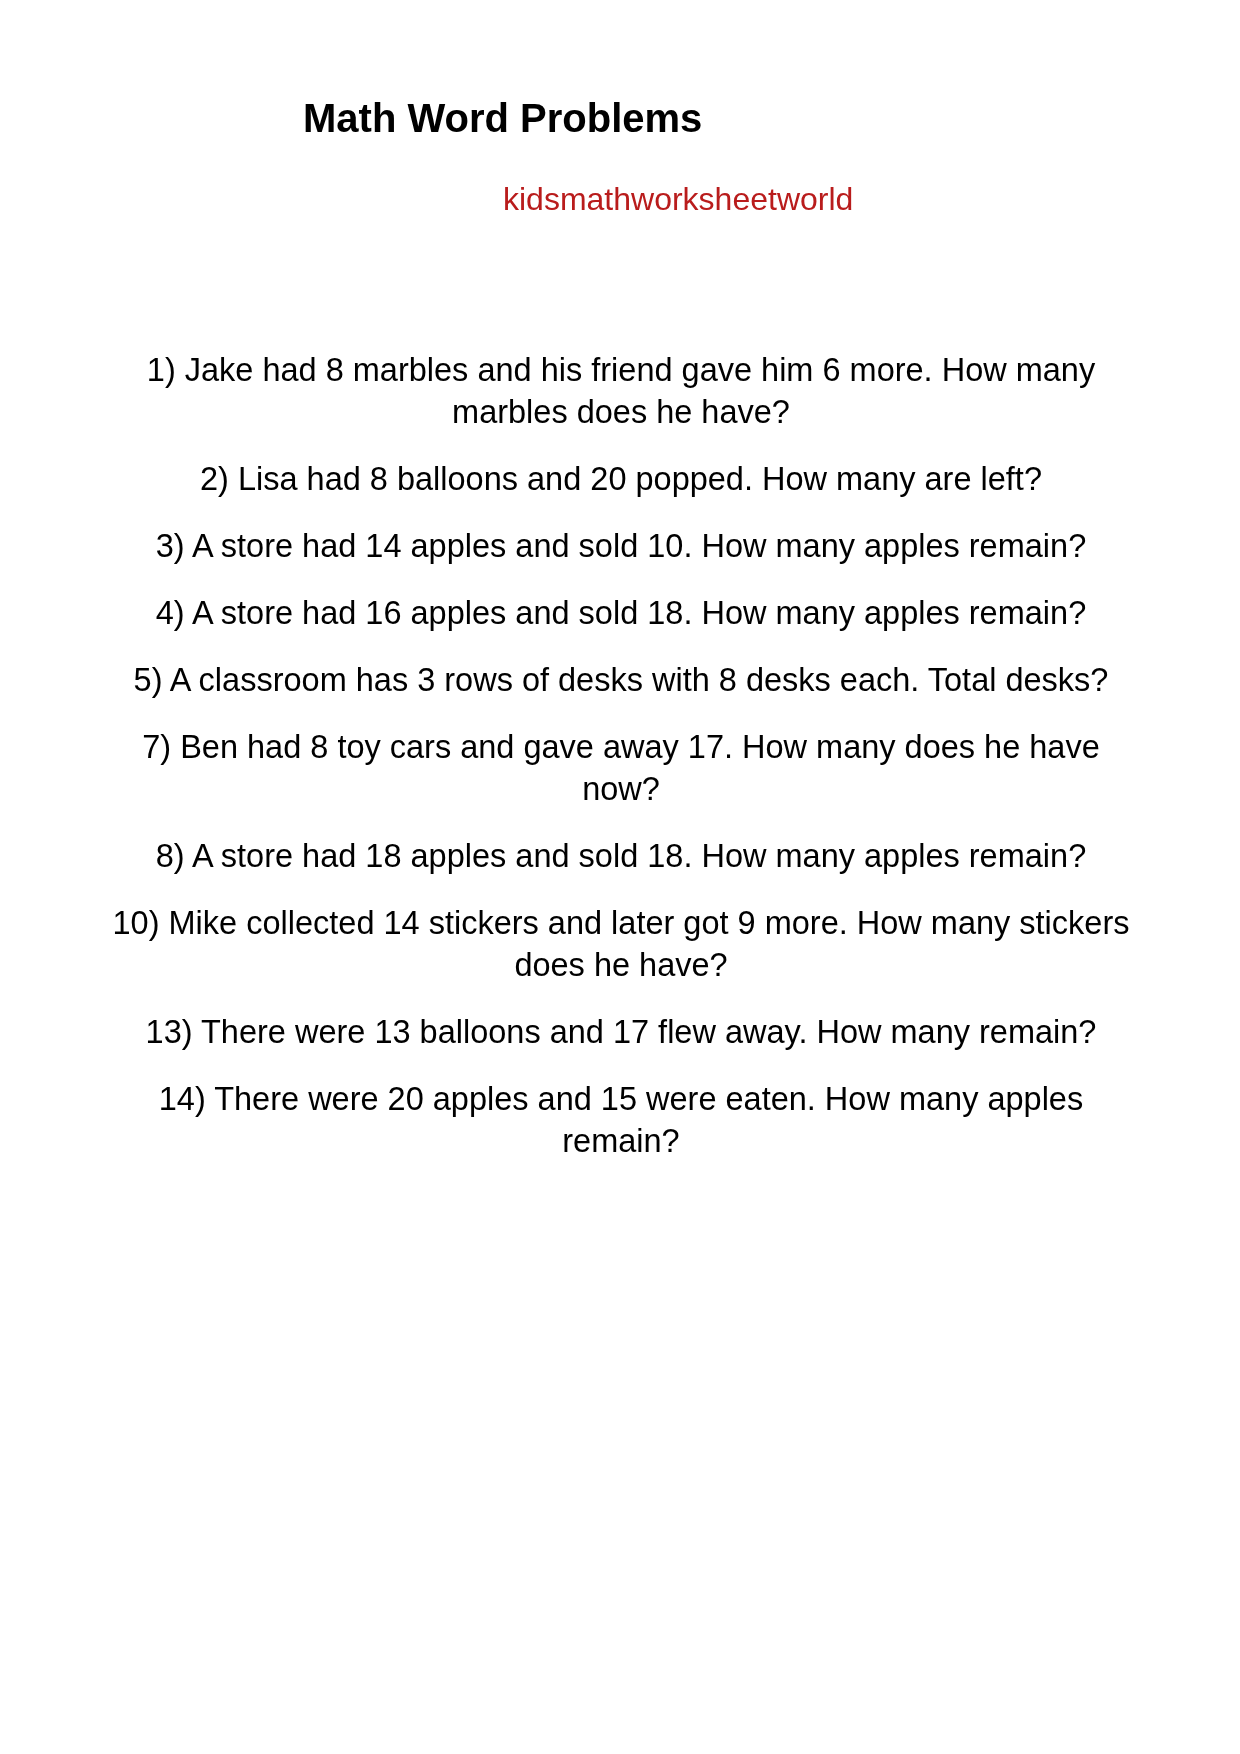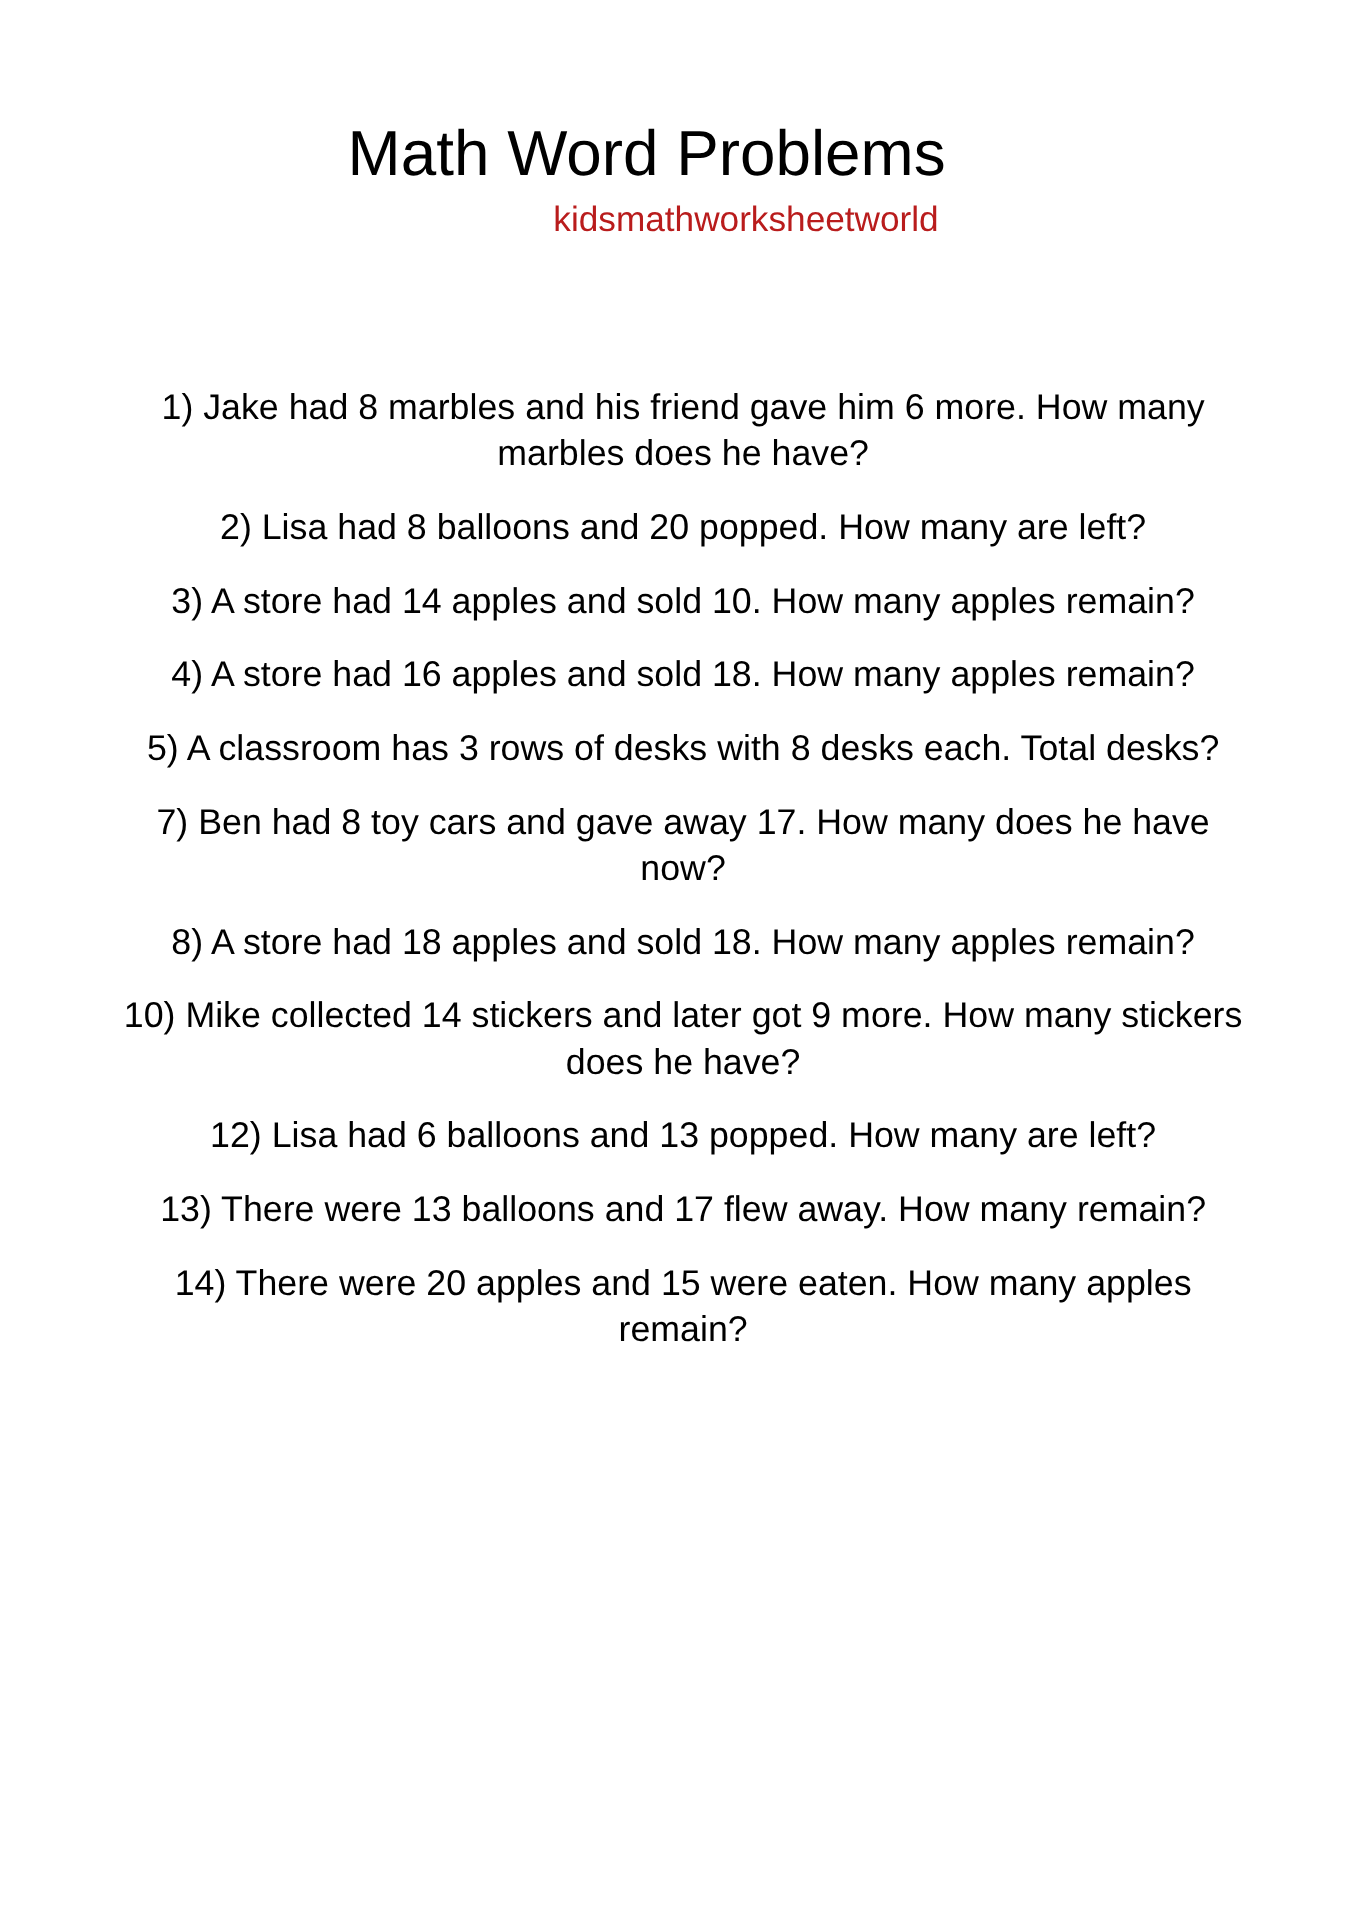--- a/index.html
+++ b/index.html
@@ -12,24 +12,24 @@
       height: 1754px;
       position: relative;
       overflow: hidden;
       font-family: "Liberation Sans", sans-serif;
       color: #000000;
     }
     .title {
       position: absolute;
       left: 301px;
       top: 96px;
-      font-size: 58px;
+      font-size: 40px;
       line-height: 1;
-      font-weight: normal;
-      margin: 15px;
+      font-weight: bold;
+      margin: 2px;
       white-space: nowrap;
     }
     .subtitle {
       position: absolute;
       left: 503px;
       top: 183px;
       font-size: 32px;
       line-height: 1;
       color: #b91c1c;
       white-space: nowrap;
@@ -59,16 +59,15 @@
 
 <ol class="problems">
   <li class="problem">1) Jake had 8 marbles and his friend gave him 6 more. How many marbles does he have?</li>
   <li class="problem">2) Lisa had 8 balloons and 20 popped. How many are left?</li>
   <li class="problem">3) A store had 14 apples and sold 10. How many apples remain?</li>
   <li class="problem">4) A store had 16 apples and sold 18. How many apples remain?</li>
   <li class="problem">5) A classroom has 3 rows of desks with 8 desks each. Total desks?</li>
   <li class="problem">7) Ben had 8 toy cars and gave away 17. How many does he have now?</li>
   <li class="problem">8) A store had 18 apples and sold 18. How many apples remain?</li>
   <li class="problem">10) Mike collected 14 stickers and later got 9 more. How many stickers does he have?</li>
-  <li class="problem">12) Lisa had 6 balloons and 13 popped. How many are left?</li>
   <li class="problem">13) There were 13 balloons and 17 flew away. How many remain?</li>
   <li class="problem">14) There were 20 apples and 15 were eaten. How many apples remain?</li>
 </ol>
 
 </body></html>

